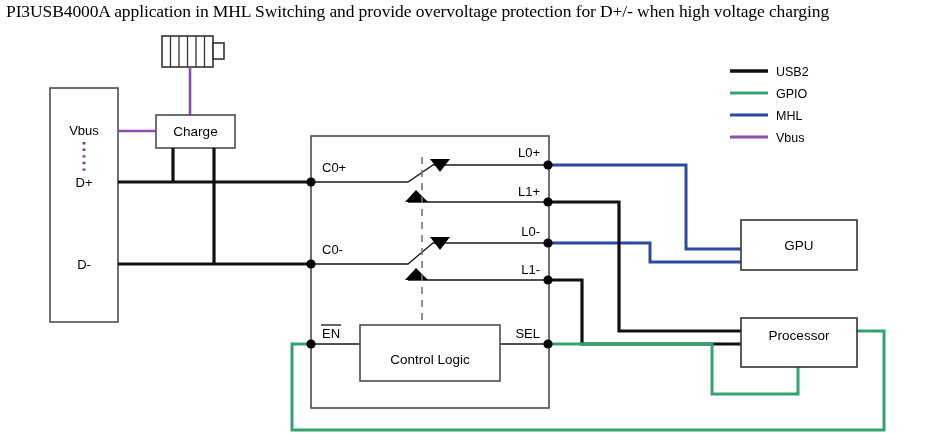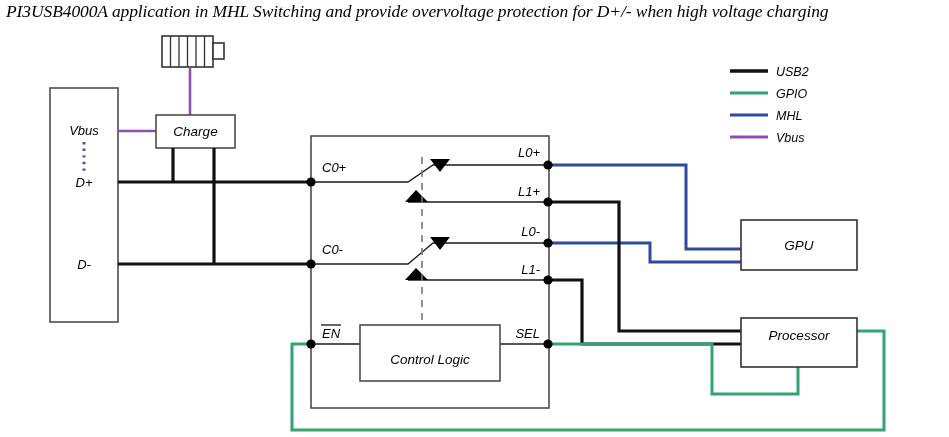--- a/index.html
+++ b/index.html
@@ -11,21 +11,20 @@
     width: 949px;
     height: 437px;
     overflow: hidden;
     font-family: "Liberation Sans", sans-serif;
   }
   #page {
     position: relative;
     width: 949px;
     height: 437px;
     background: #ffffff;
-    font-style: italic;
   }
   #title {
     position: absolute;
     left: 6px;
     top: 1px;
     width: 940px;
     font-family: "Liberation Serif", serif;
     font-size: 17.5px;
     color: #000000;
     white-space: nowrap;

